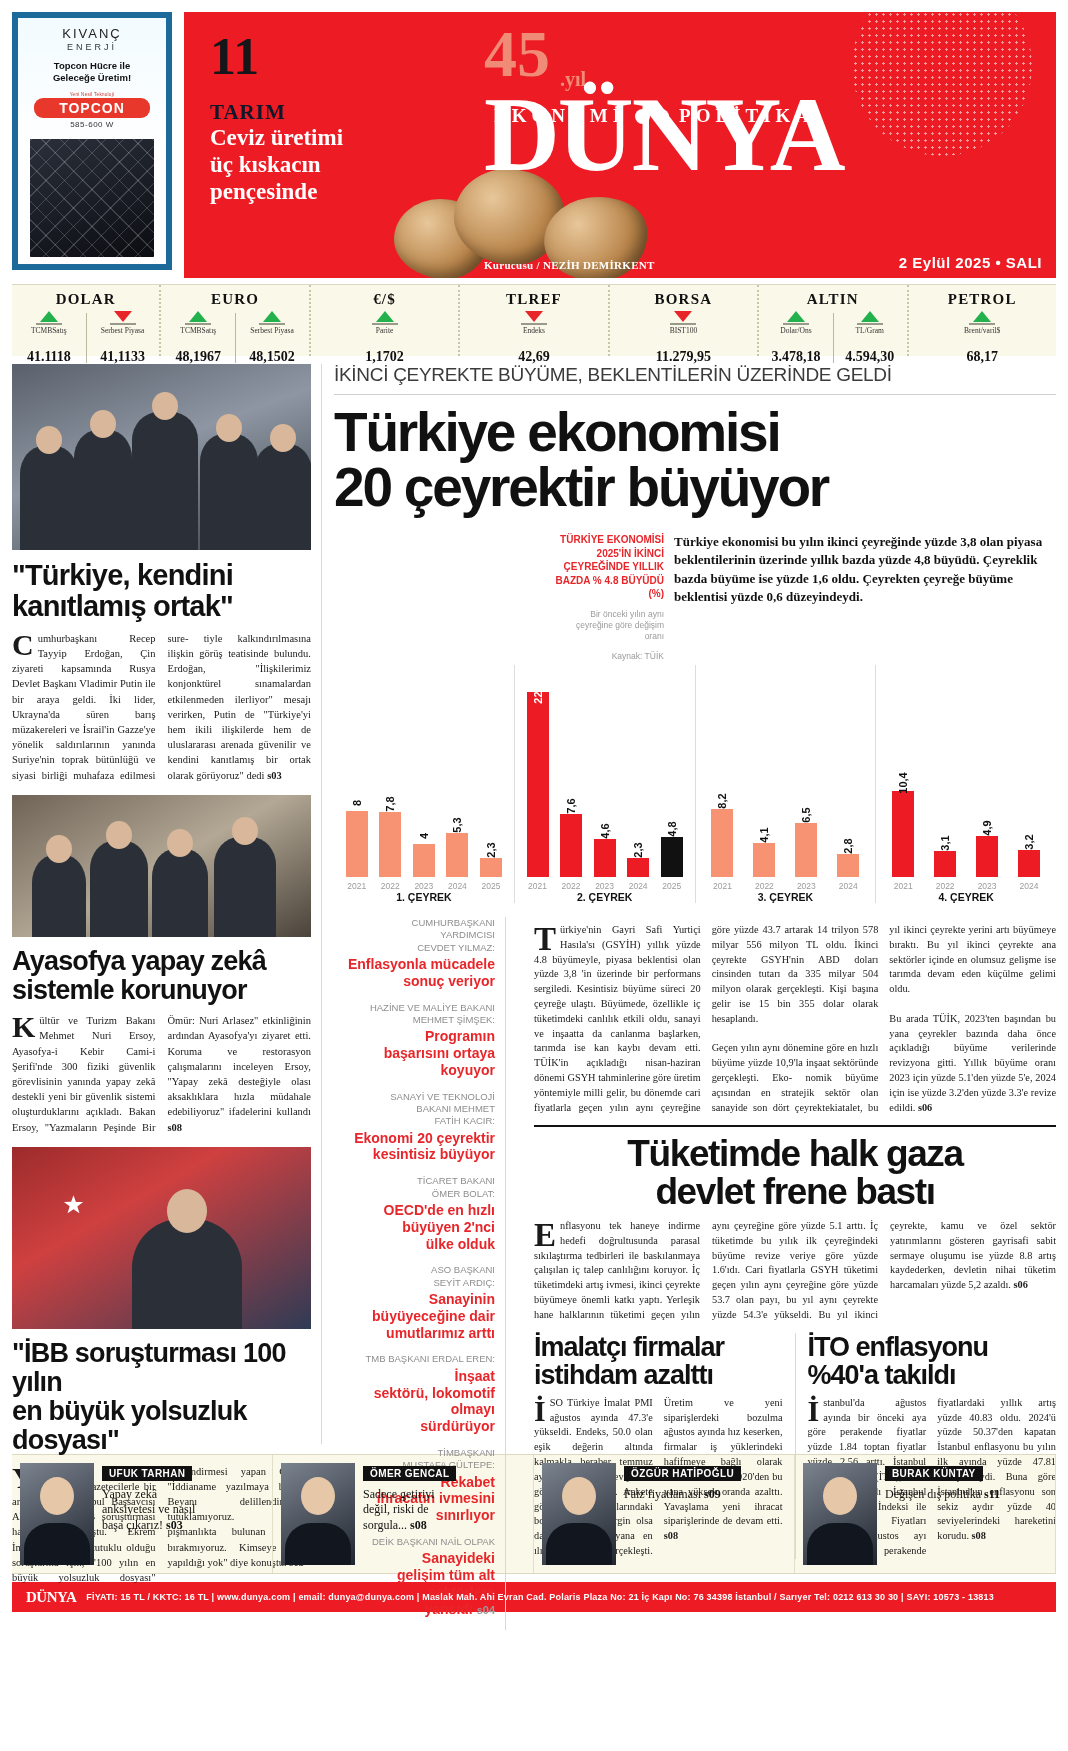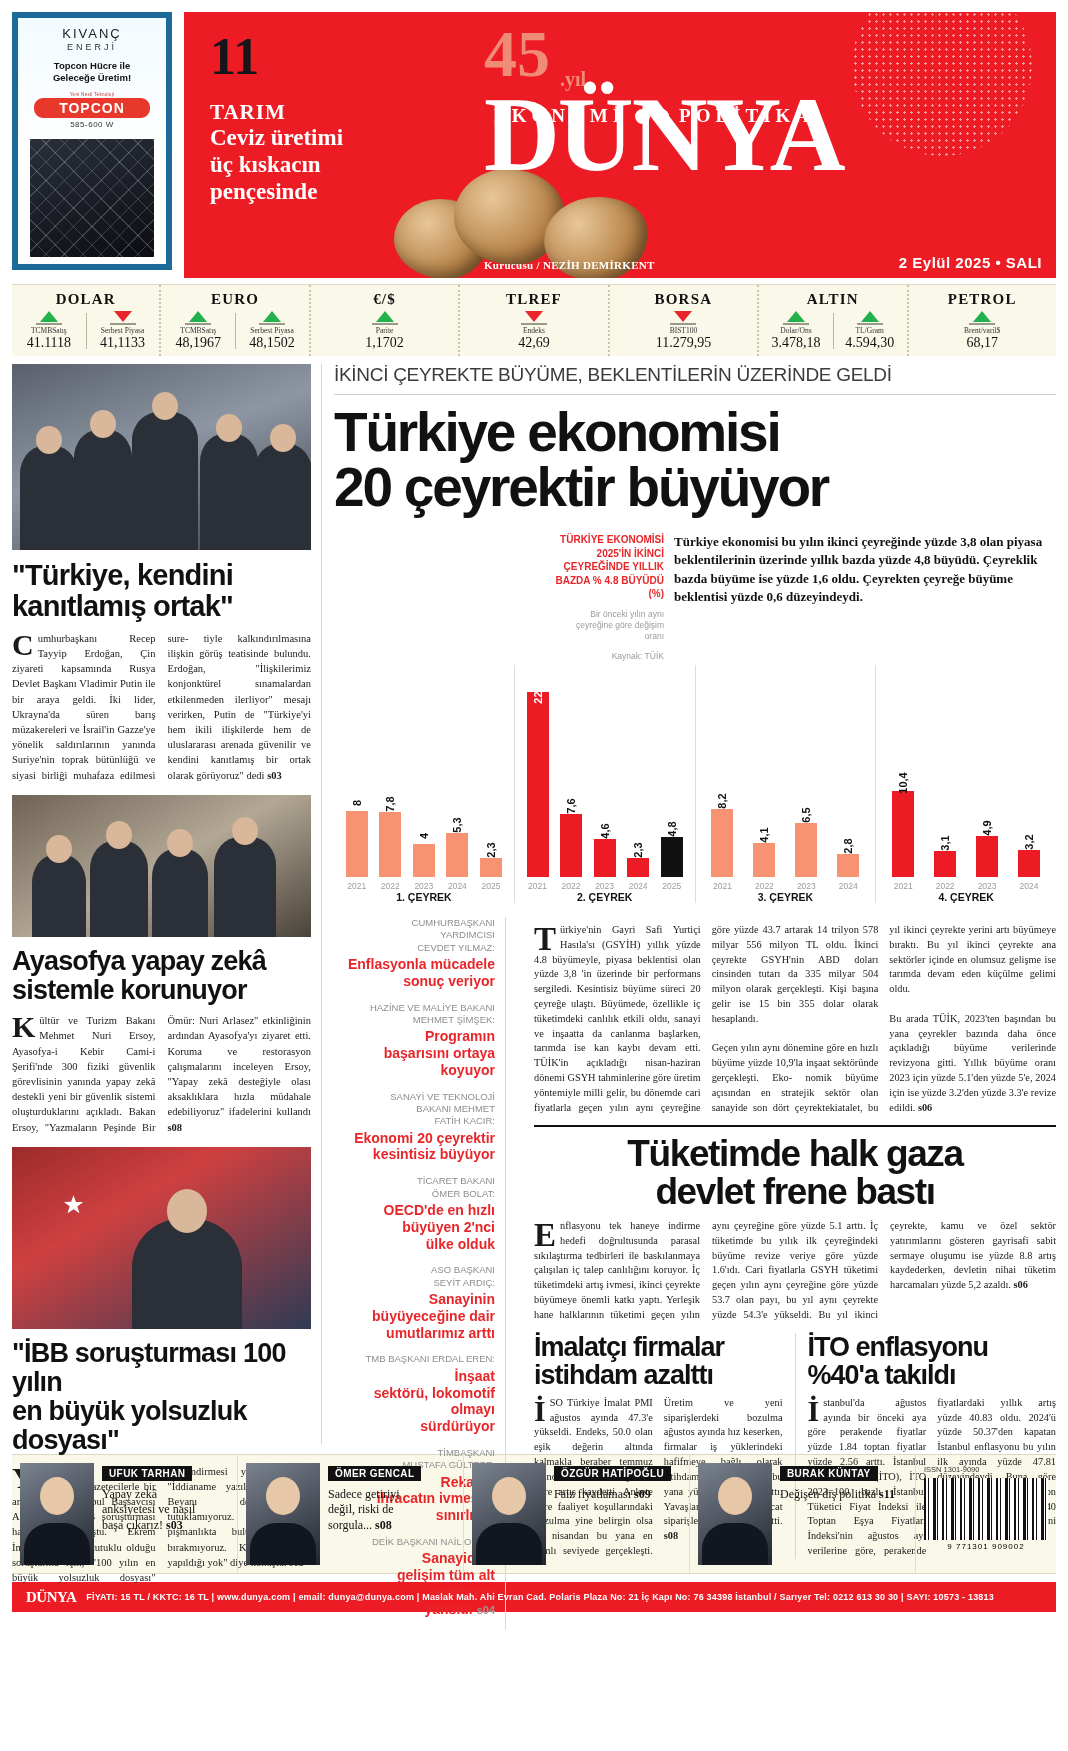--- a/index.html
+++ b/index.html
@@ -33,21 +33,21 @@
              repeating-linear-gradient(-45deg, rgba(255,255,255,.18) 0 1px, transparent 1px 13px),
              linear-gradient(160deg,#2a2f3a,#0b0d12);
   }
 
   .masthead { flex:1; background:#ed1b24; position:relative; margin:12px 12px 0 12px; overflow:hidden; }
   .globe { position:absolute; right:24px; top:-36px; width:180px; height:180px; border-radius:50%;
            background-image:radial-gradient(circle, rgba(255,255,255,.85) 1px, transparent 1.2px);
            background-size:7px 7px; opacity:.65; }
   .tag-num { position:absolute; left:26px; top:22px; font-family:"Liberation Serif", serif; font-weight:bold;
              font-size:52px; color:#15161a; line-height:.9; }
-  .tag-kicker { position:absolute; left:26px; top:88px; color:#ffffff; font-family:"Liberation Serif",serif;
+  .tag-kicker { position:absolute; left:26px; top:88px; color:#0f172a; font-family:"Liberation Serif",serif;
                 font-weight:bold; font-size:21px; letter-spacing:1px; }
   .tag-head { position:absolute; left:26px; top:112px; color:#fff; font-family:"Liberation Serif",serif;
               font-weight:bold; font-size:23px; line-height:1.18; }
   .walnuts { position:absolute; left:210px; bottom:-10px; width:270px; height:125px; }
   .wal { position:absolute; border-radius:48% 52% 45% 55%/50% 45% 55% 50%;
          background:radial-gradient(circle at 35% 30%, #e8c79a, #b8844a 60%, #8a5c2b);
          box-shadow:inset -6px -6px 14px rgba(0,0,0,.35); }
   .w1 { width:110px; height:96px; left:60px; top:6px; }
   .w2 { width:96px; height:80px; left:0px; top:36px; }
   .w3 { width:104px; height:84px; left:150px; top:34px; transform:rotate(-8deg); }
@@ -74,21 +74,21 @@
   .tk:first-child { border-left:none; }
   .tk-name { font-family:"Liberation Serif",serif; font-weight:bold; font-size:15px; letter-spacing:1.2px; color:#111; }
   .tk-cols { display:flex; justify-content:center; gap:0; margin-top:1px; }
   .tk-col { flex:1; position:relative; }
   .tk-col + .tk-col::before { content:""; position:absolute; left:0; top:4px; bottom:2px; width:1px; background:#bbb7a0; }
   .arrow { width:0; height:0; margin:2px auto 0; }
   .arrow.up { border-left:9px solid transparent; border-right:9px solid transparent; border-bottom:11px solid #22b14c; }
   .arrow.down { border-left:9px solid transparent; border-right:9px solid transparent; border-top:11px solid #e8262a; }
   .arrow-base { width:26px; height:2px; background:#9a9a8a; margin:1px auto 0; }
   .tk-sub { font-family:"Liberation Serif",serif; font-size:7.5px; color:#333; margin-top:1px; }
-  .tk-val { font-family:"Liberation Serif",serif; font-weight:normal; font-size:14px; color:#111; margin-top:0; }
+  .tk-val { font-family:"Liberation Serif",serif; font-weight:bold; font-size:14px; color:#111; margin-top:14px; }
 
   
   .body-wrap { display:flex; margin:8px 12px 0; gap:0; height:1080px; }
   .col-left { width:310px; padding-right:10px; border-right:1px solid #d8d8d8; }
   .col-main { flex:1; padding-left:12px; }
 
   .photo { width:100%; background:#7e8894; position:relative; overflow:hidden; }
   .photo.p1 { height:186px; background:linear-gradient(160deg,#59606c 0%, #8d96a2 45%, #3c424c 100%); }
   .photo.p2 { height:142px; background:linear-gradient(150deg,#6f6357 0%, #b3a895 50%, #4a433a 100%); }
   .photo.p3 { height:182px; background:linear-gradient(150deg,#9c2b2b 0%, #cf4040 35%, #2e3b55 100%); }
@@ -690,25 +690,20 @@
       <div class="cm">
         <div class="cm-photo">
           <div class="h"></div>
           <div class="b"></div>
         </div>
     <div class="cm-txt">
       <span class="cm-name">BURAK KÜNTAY</span>
       <div class="cm-head">Değişen dış politika <span class="pg">s11</span></div>
     </div>
       </div>
-      <div class="barcode-cell">
-        <div class="issn">ISSN 1301-9090</div>
-  <div class="barcode"></div>
-  <div class="bc-num">9 771301 909002</div>
-      </div>
     </div>
 
   <div class="footer">
     <span class="f-logo">DÜNYA</span>
     <span class="f-text">FİYATI: 15 TL / KKTC: 16 TL  |  www.dunya.com  |  email: dunya@dunya.com  |  Maslak Mah. Ahi Evran Cad. Polaris Plaza No: 21 İç Kapı No: 76 34398 İstanbul / Sarıyer Tel: 0212 613 30 30  |  SAYI: 10573 - 13813</span>
   </div>
 
 </div>
 
 </body></html>

